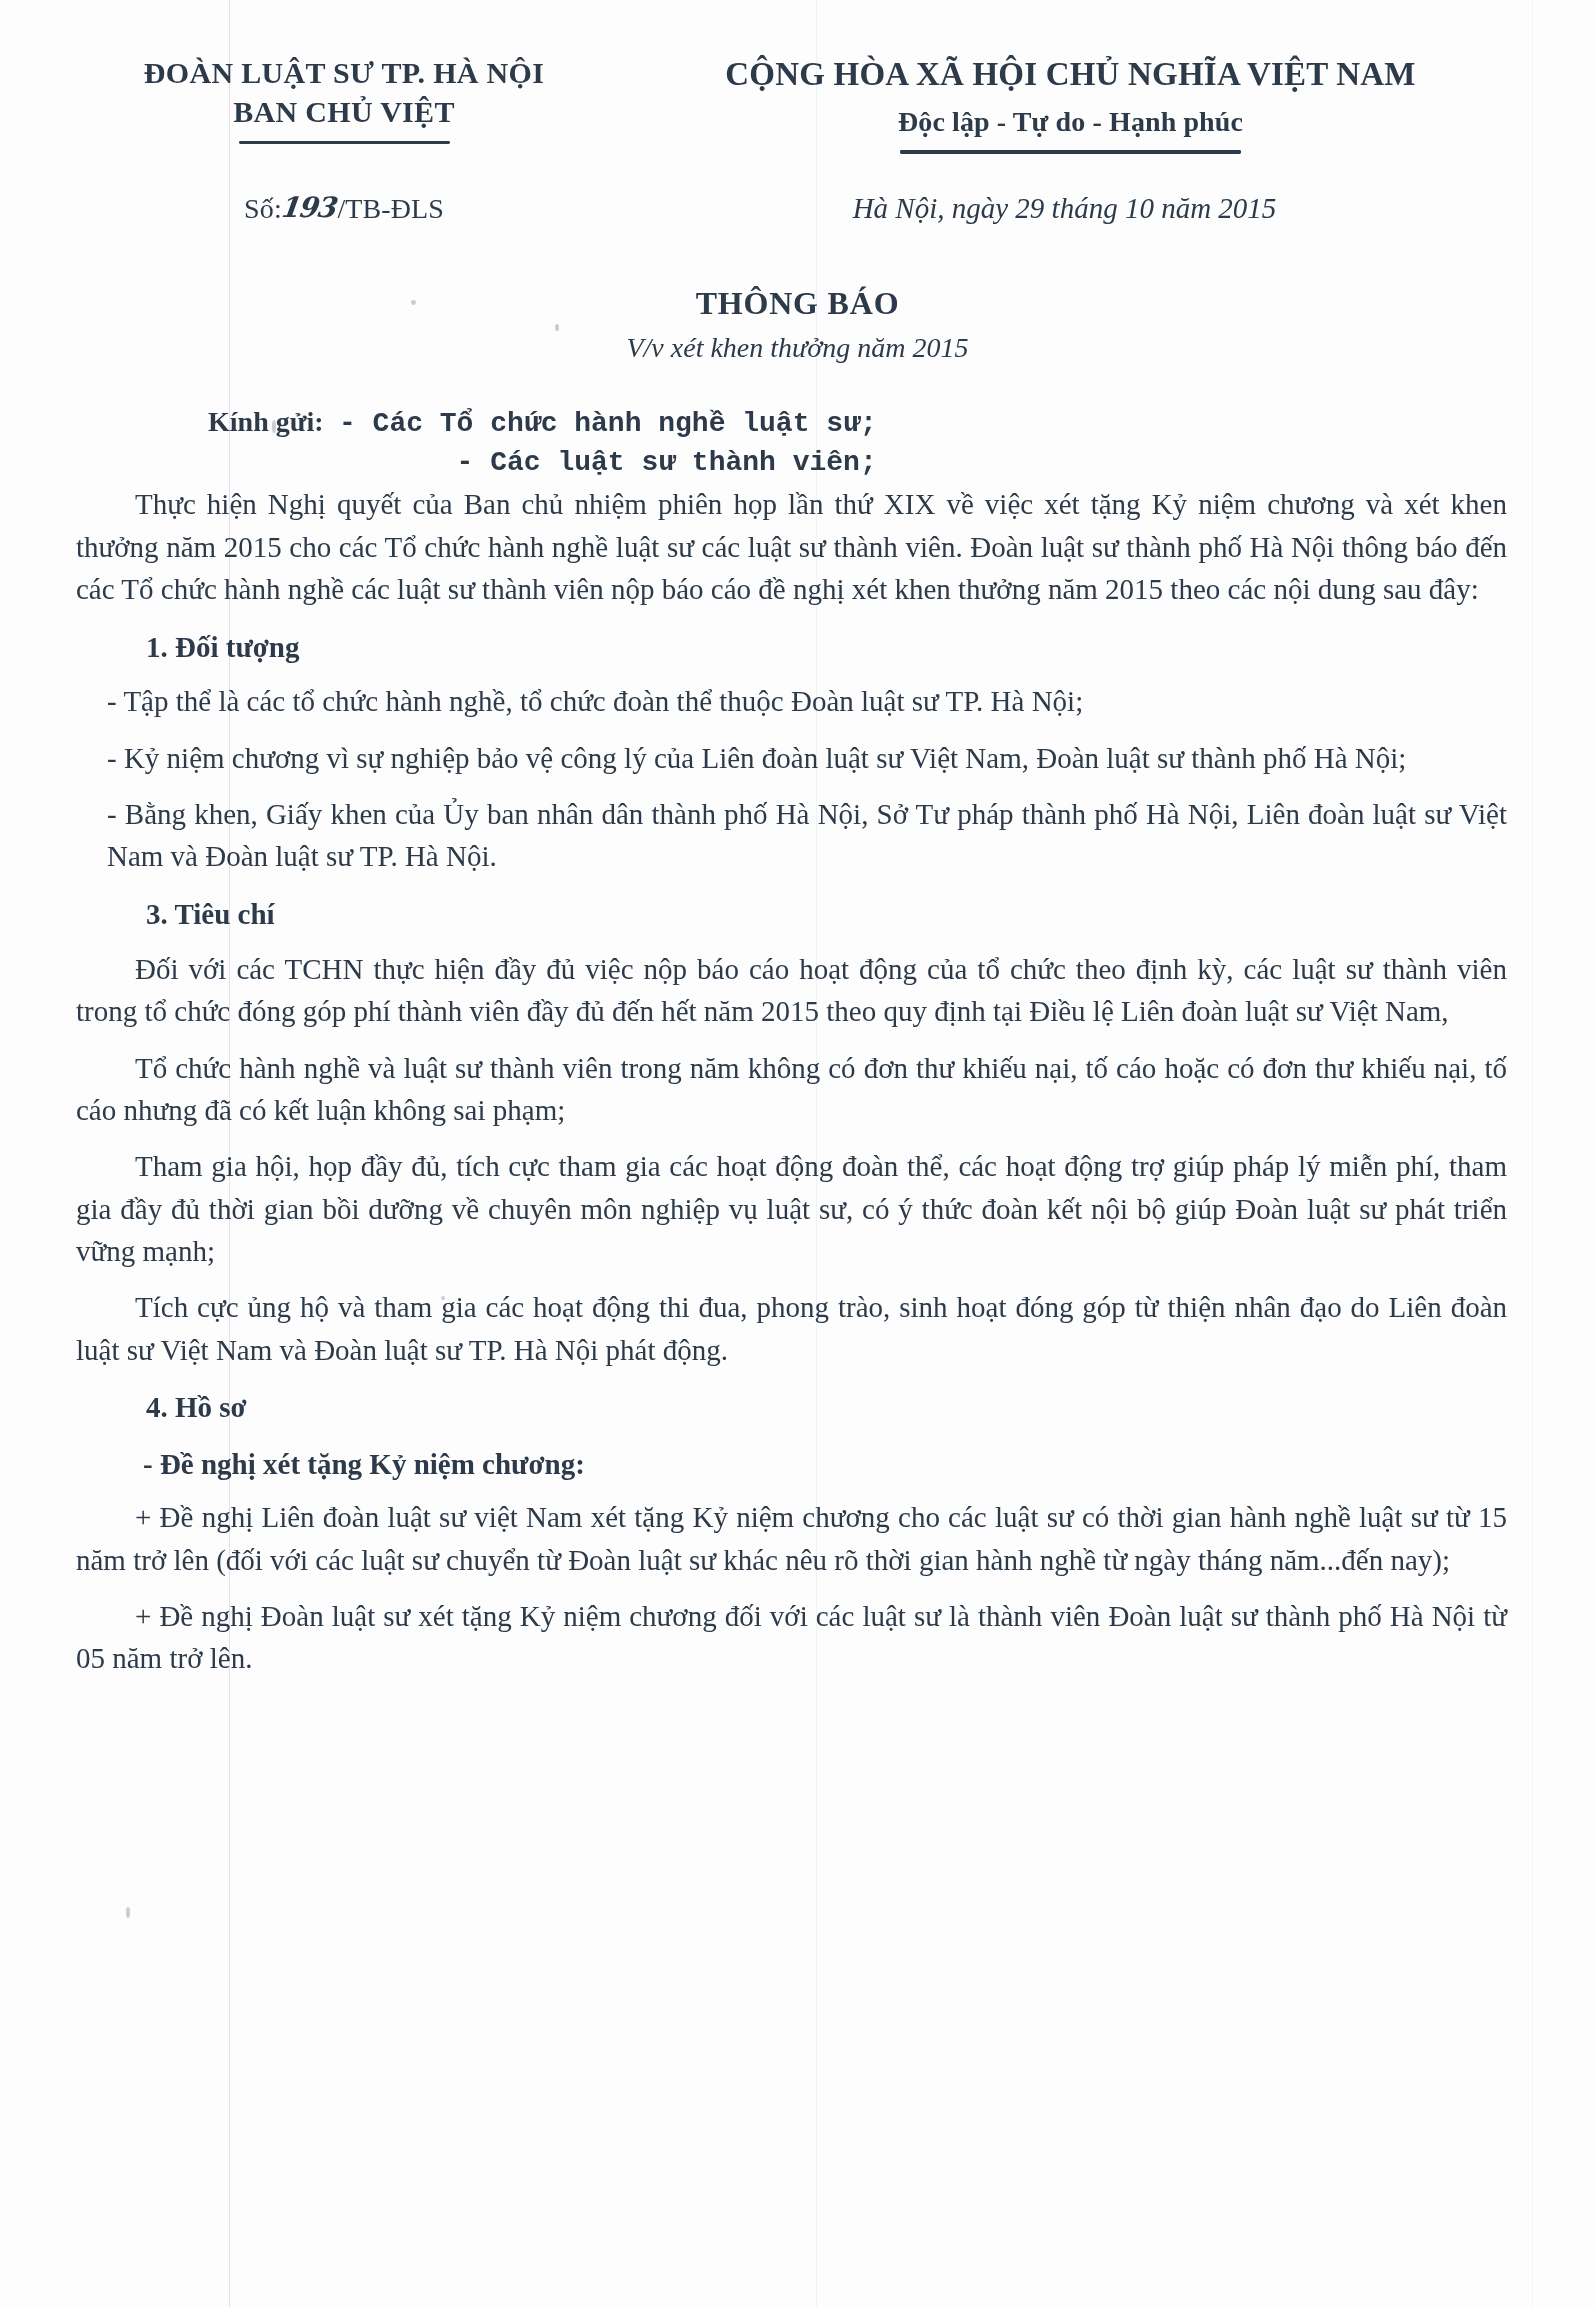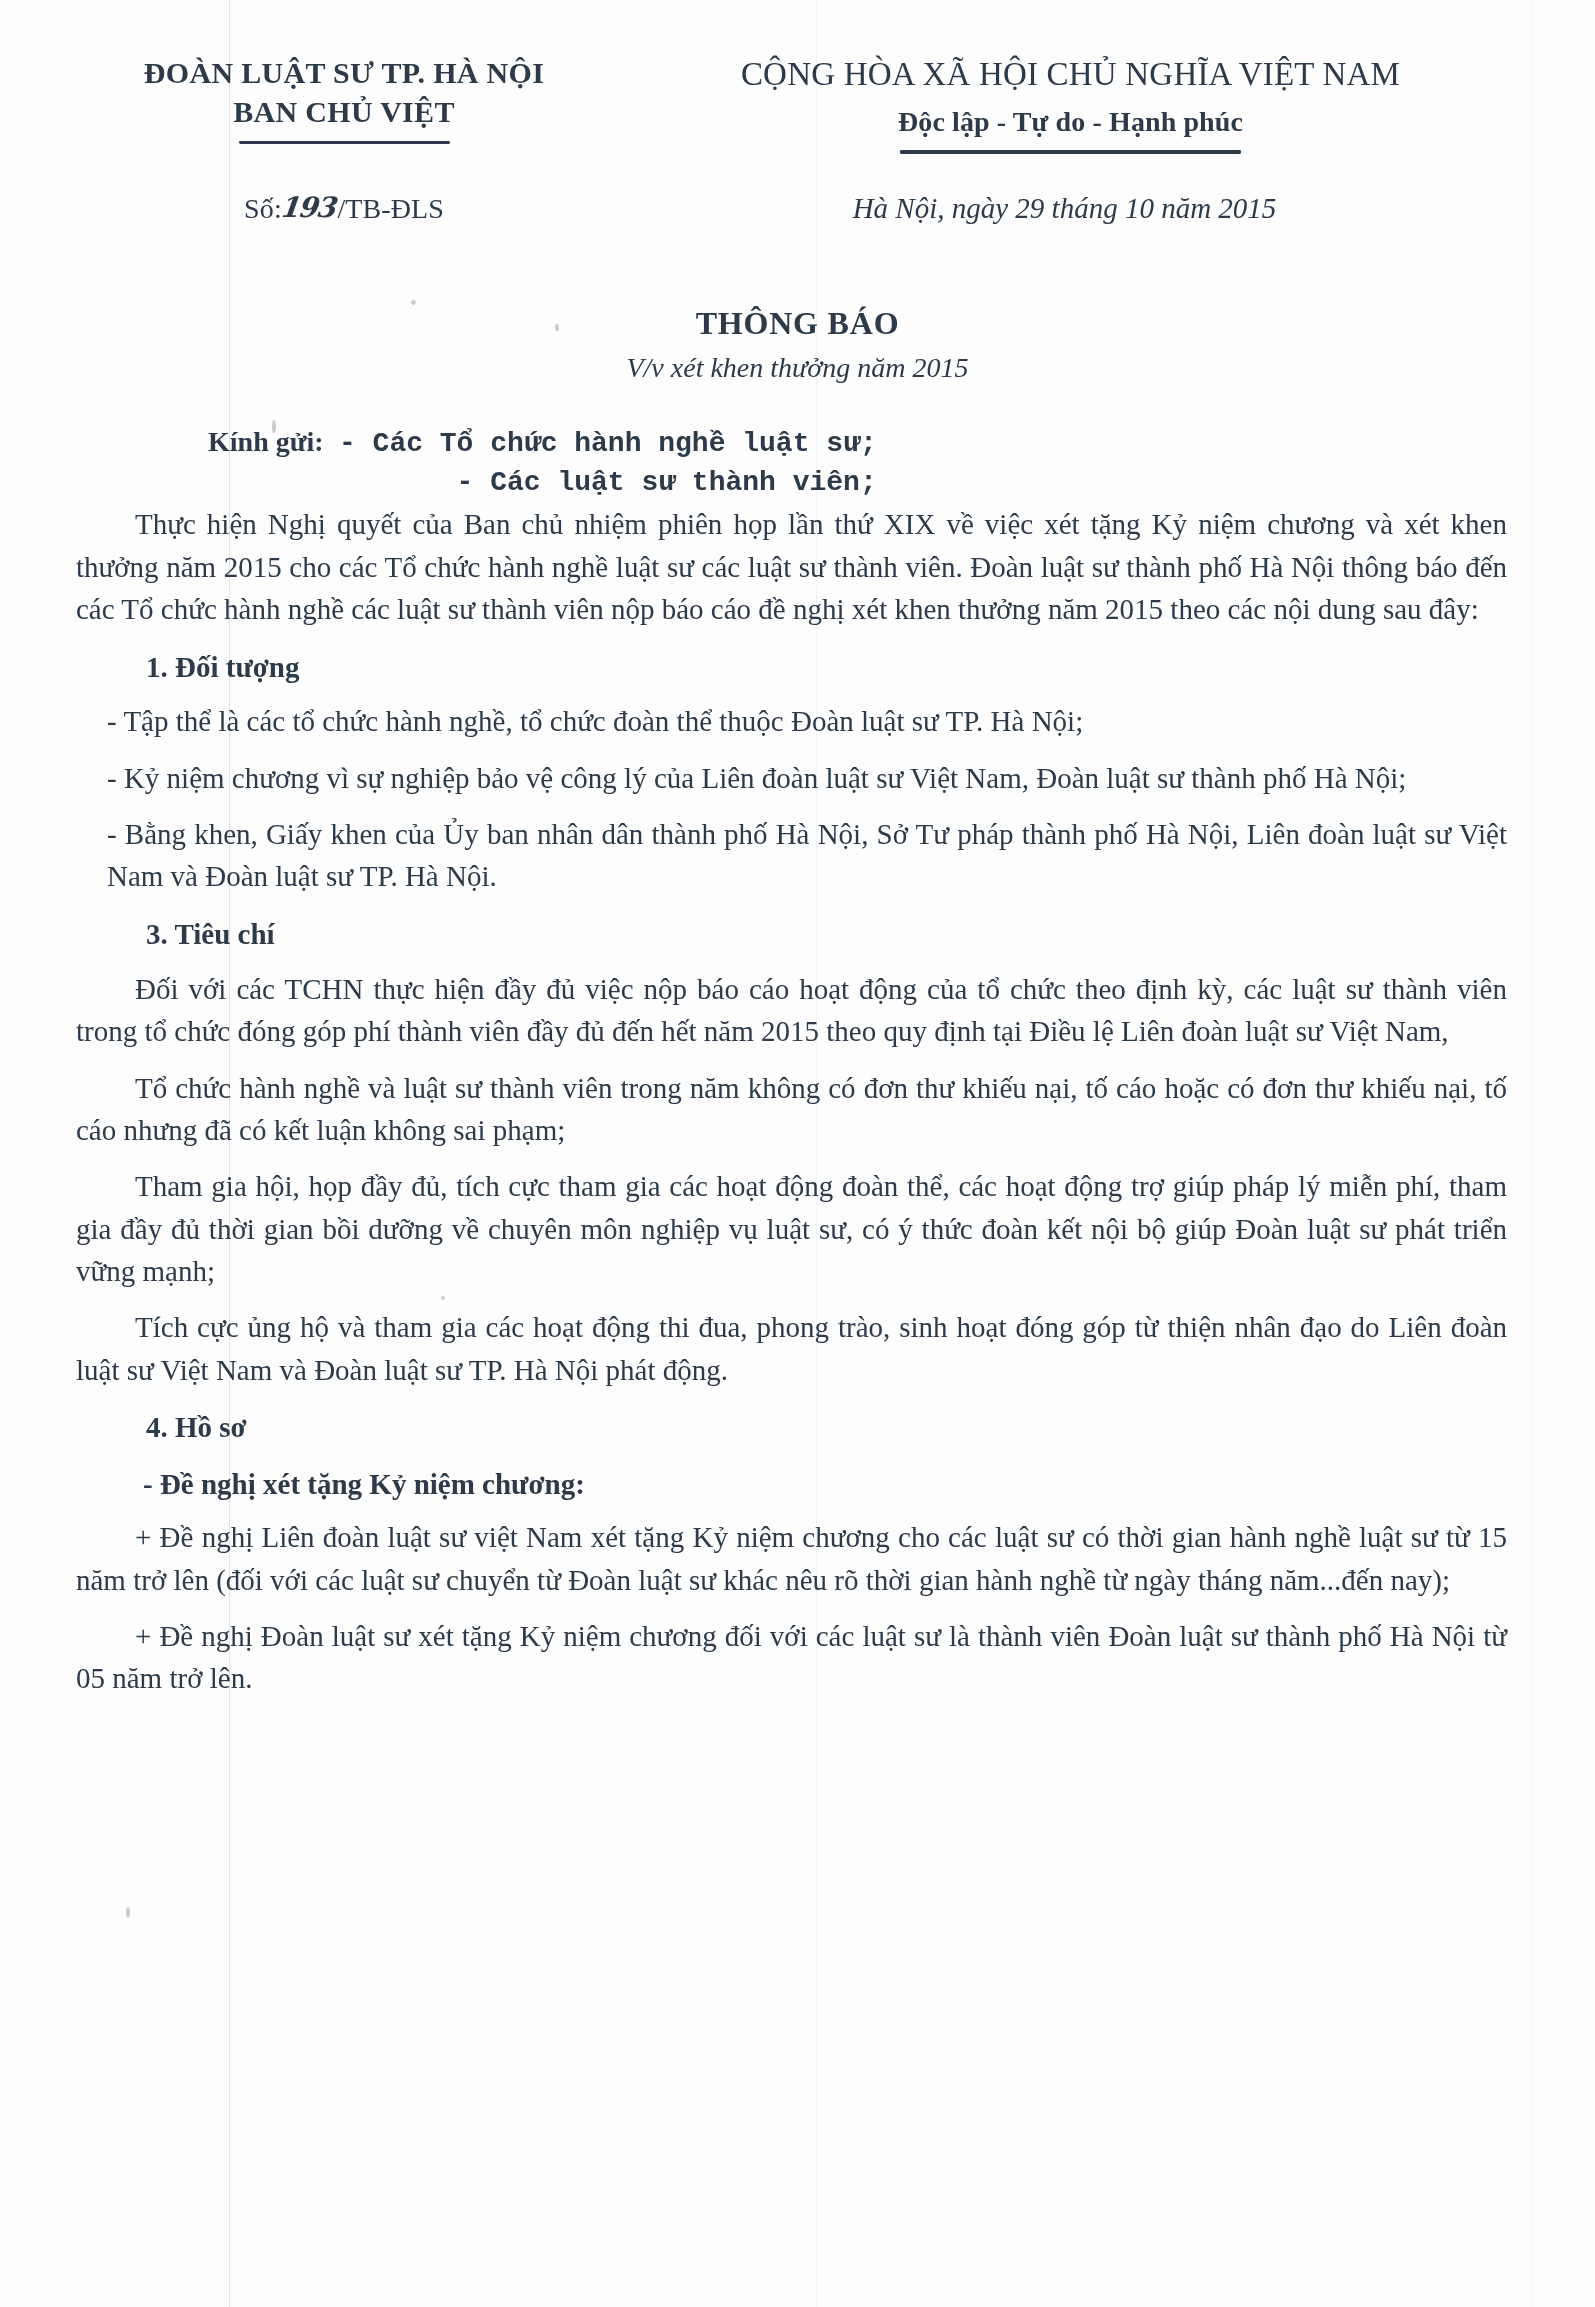--- a/index.html
+++ b/index.html
@@ -67,21 +67,21 @@
   .org-line-2 {
     font-weight: 700;
     font-size: 30px;
     letter-spacing: 0.3px;
     line-height: 1.22;
     white-space: nowrap;
   }
   .org-line-2 { margin-top: 2.8px; }
 
   .nation-line {
-    font-weight: 400;
+    font-weight: 700;
     font-size: 33px;
     letter-spacing: 0.2px;
     line-height: 1.2;
     white-space: nowrap;
   }
   .motto-line {
     font-weight: 700;
     font-size: 28px;
     margin-top: 11.2px;
     letter-spacing: 0.1px;
@@ -128,21 +128,21 @@
   }
   .place-date {
     font-style: italic;
     font-size: 29px;
     white-space: nowrap;
   }
 
   
   .title-block {
     text-align: center;
-    margin-top: 80px;
+    margin-top: 60px;
   }
   .doc-title {
     font-weight: 700;
     font-size: 32px;
     letter-spacing: 0.8px;
   }
   .doc-subtitle {
     font-style: italic;
     font-size: 28px;
     margin-top: 9.8px;

